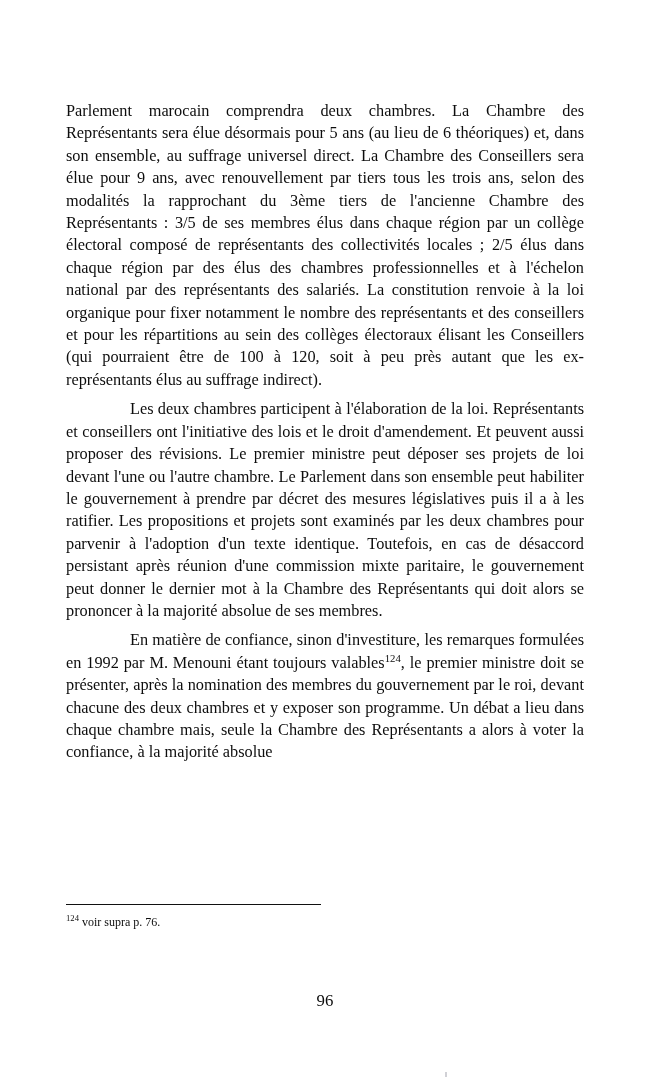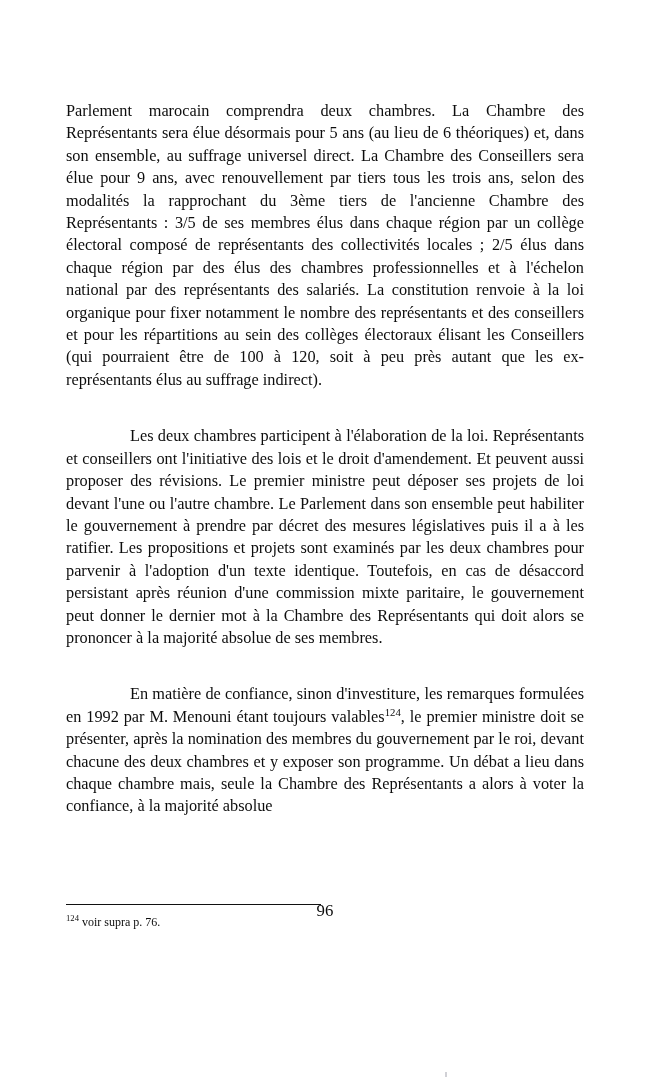--- a/index.html
+++ b/index.html
@@ -37,21 +37,21 @@
     hyphens: none;
     color: #0d0d0d;
   }
 
   p.body-par.first {
     text-indent: 0;
   }
 
   p.body-par.indented {
     text-indent: 64px;
-    margin-top: 34px;
+    margin-top: 7px;
   }
 
   sup.fn-ref {
     font-size: 0.66em;
     vertical-align: super;
     line-height: 0;
   }
 
   .footnote-area {
     position: absolute;
@@ -78,21 +78,21 @@
 
   .footnote-text sup {
     font-size: 0.72em;
     vertical-align: super;
     line-height: 0;
   }
 
   .page-number {
     position: absolute;
     left: 0;
-    top: 900px;
+    top: 990px;
     width: 650px;
     text-align: center;
     font-size: 16.8px;
     line-height: 22px;
     color: #0d0d0d;
   }
 
   .speck {
     position: absolute;
     left: 445px;

